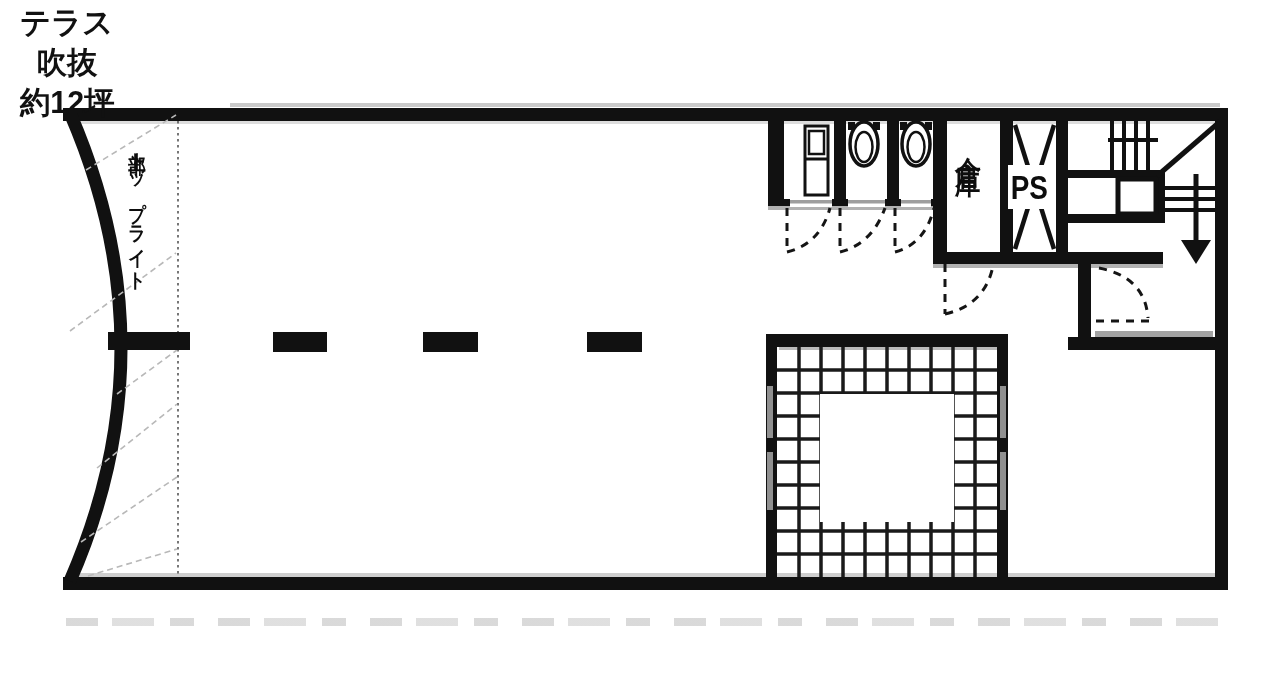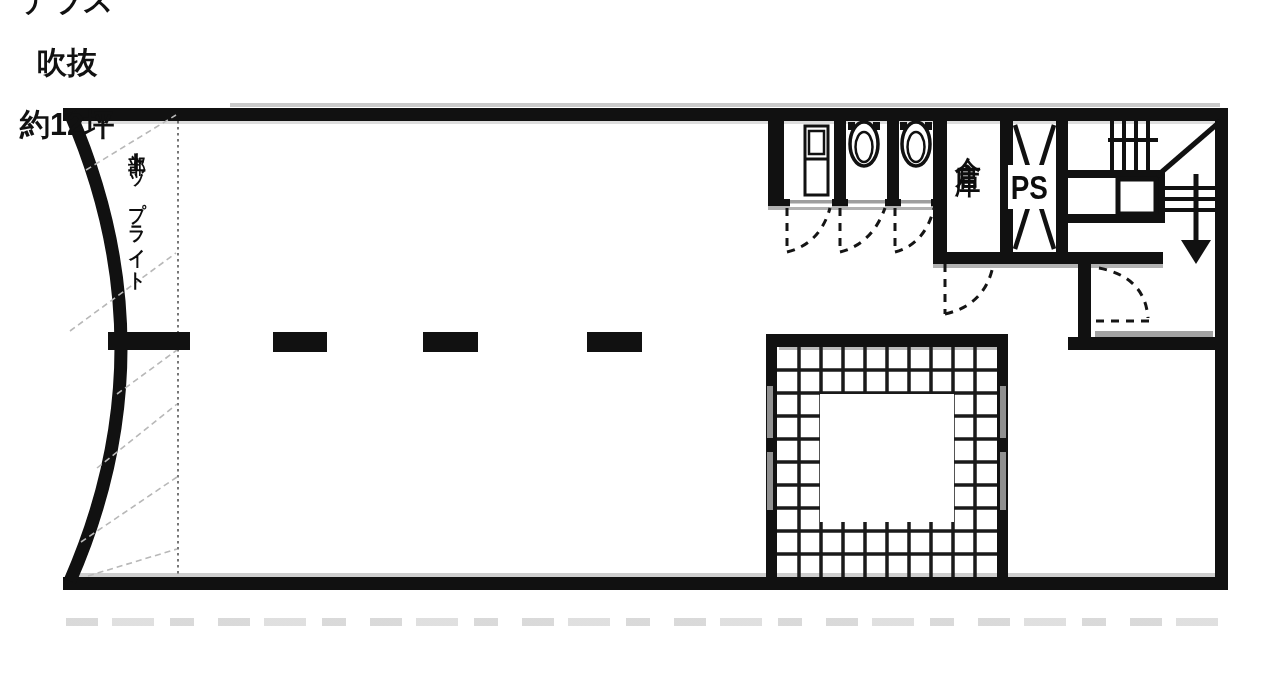--- a/index.html
+++ b/index.html
@@ -20,22 +20,22 @@
   #storage-label{
     left:950px;top:130px;font-size:33px;letter-spacing:6px;
     transform:scaleX(.78);transform-origin:left top;
   }
   #ps-label{
     left:1008px;top:165px;width:52px;text-align:center;font-size:34px;
     background:#fff;line-height:44px;transform:scaleX(.82);transform-origin:left top;
   }
   #terrace-label{
     left:820px;top:396px;width:134px;height:126px;background:#fff;
-    display:flex;flex-direction:column;justify-content:center;
-    font-size:31px;line-height:40px;text-align:center;font-weight:700;gap:22px;
+    display:flex;flex-direction:column;align-items:center;justify-content:center;
+    font-size:31px;line-height:40px;text-align:center;font-weight:700;
   }
   #terrace-label .tl{transform:scaleX(.98);white-space:nowrap;}
   #faint-caption{
     position:absolute;left:66px;top:618px;width:1160px;height:8px;opacity:.85;
     background:repeating-linear-gradient(90deg,
       #d3d3d3 0 32px, transparent 32px 46px,
       #dadada 46px 88px, transparent 88px 104px,
       #d3d3d3 104px 128px, transparent 128px 152px);
   }
 </style>

